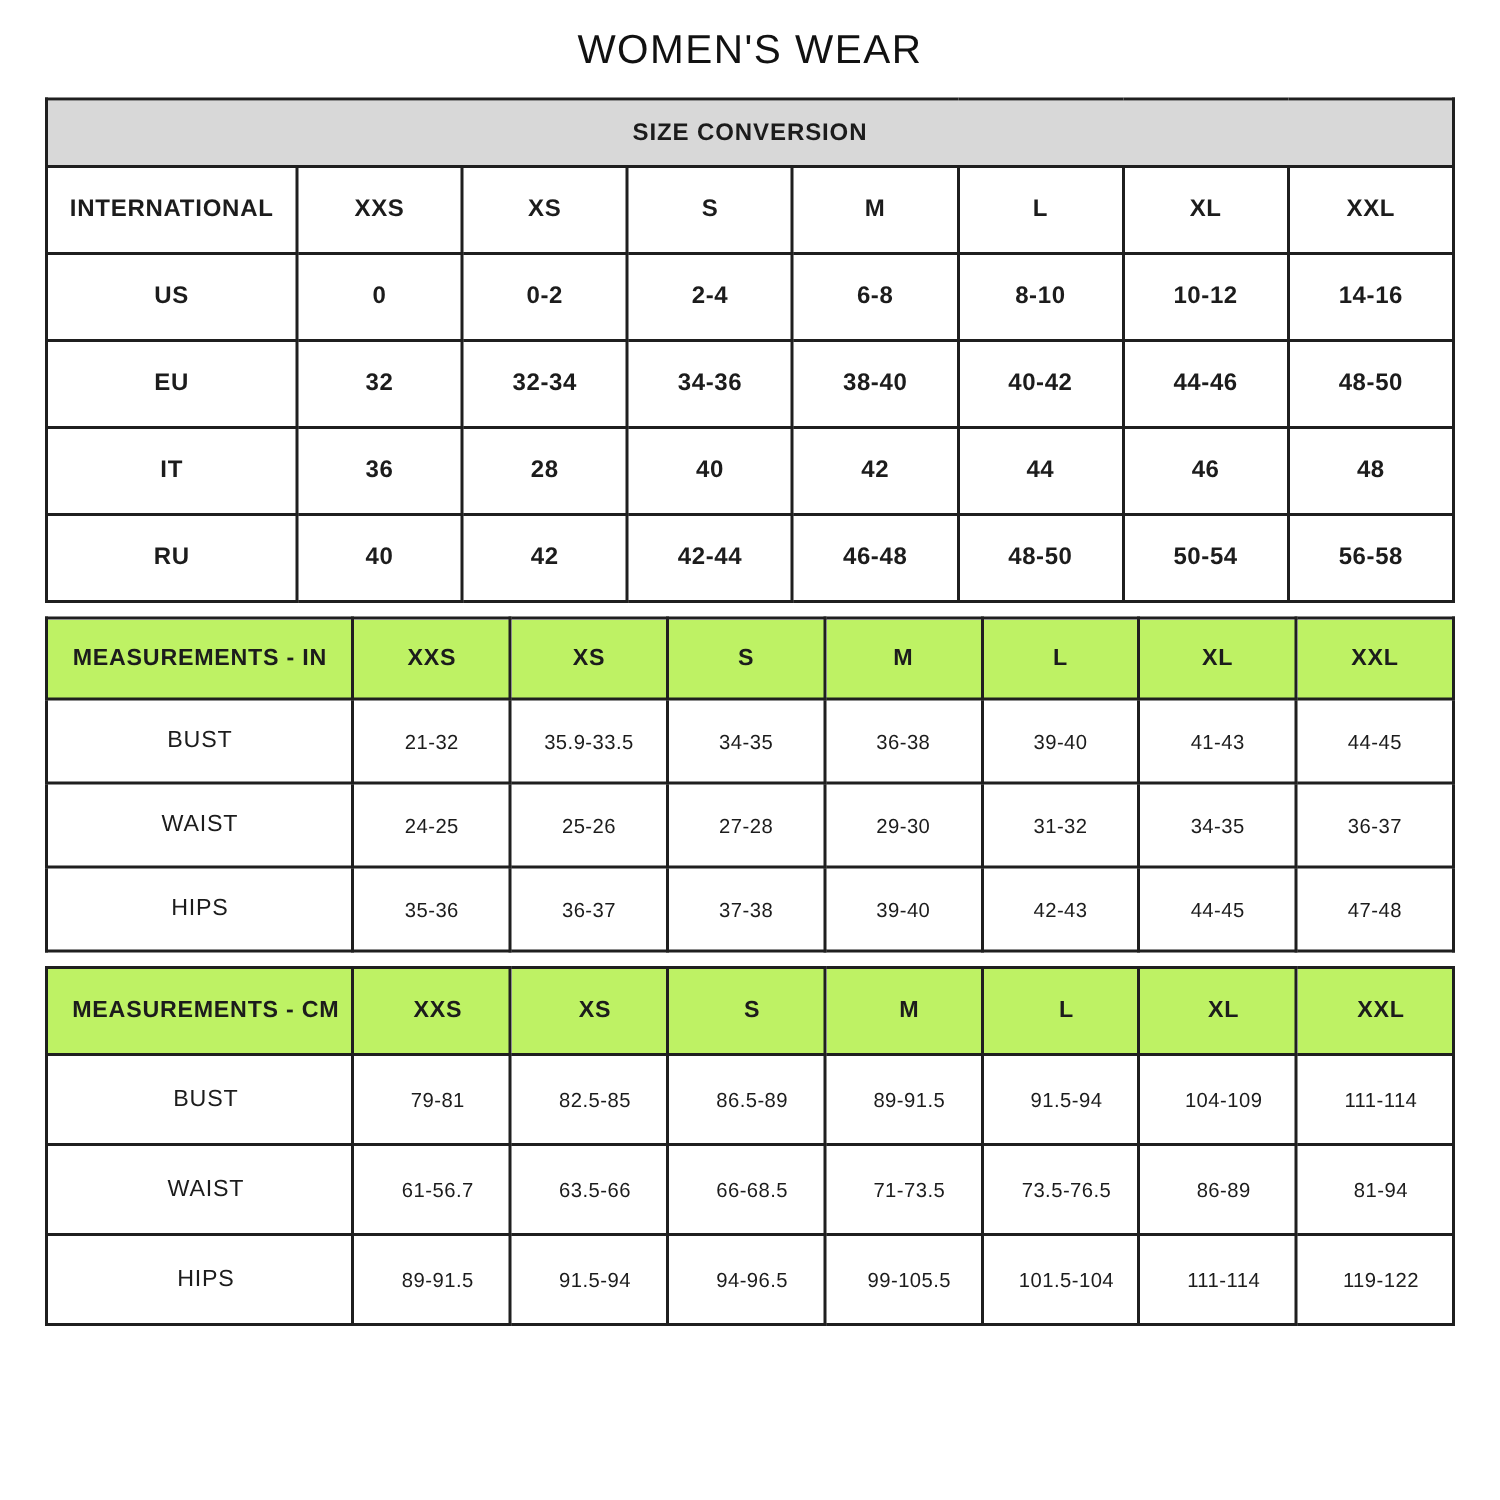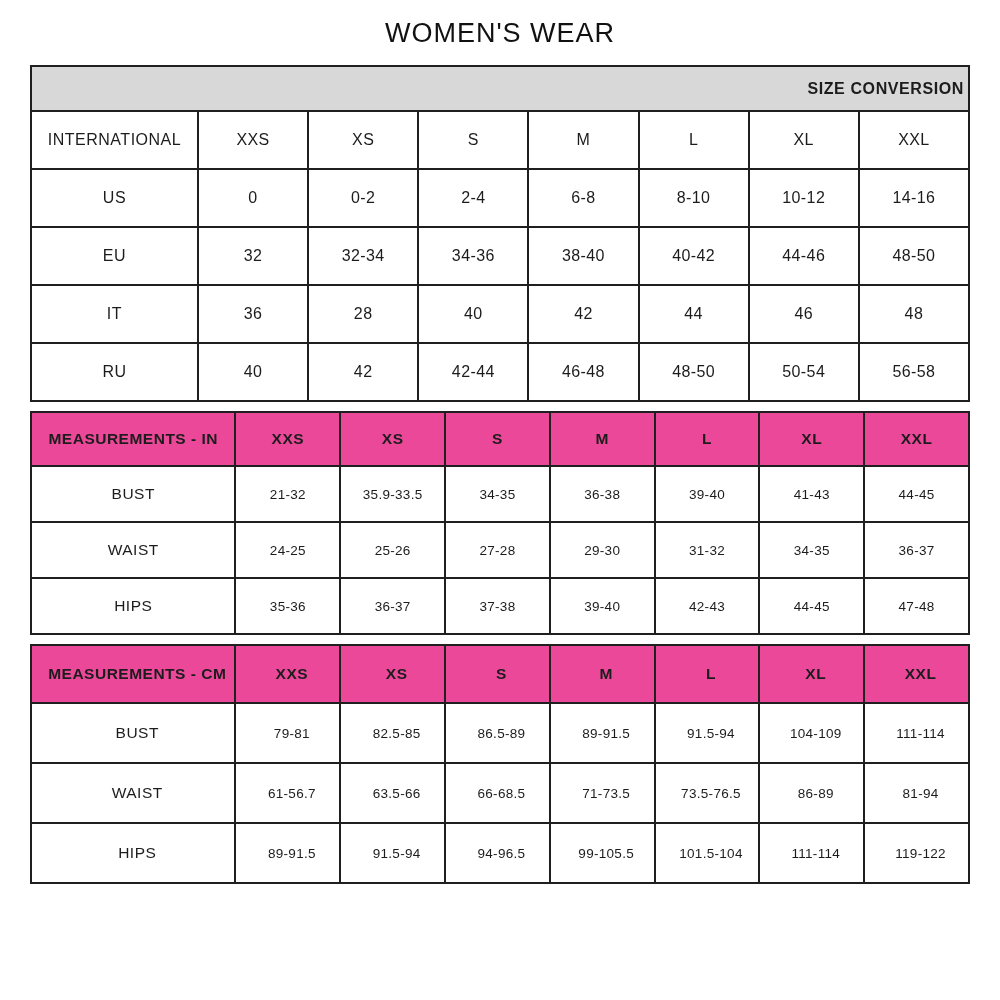--- a/index.html
+++ b/index.html
@@ -33,28 +33,27 @@
     white-space: nowrap;
   }
   
   .t-conv { border: 2.5px solid #1f1f1f; }
   .t-conv .caption-row th {
     background: #d8d8d8;
     height: 45px;
     font-size: 16px;
     font-weight: bold;
     letter-spacing: 0.6px;
-    text-align: right;
-  }
-  .t-conv td { height: 58px; font-size: 16px; font-weight: normal; letter-spacing: 0.4px; }
+  }
+  .t-conv td { height: 58px; font-size: 16px; font-weight: bold; letter-spacing: 0.4px; }
   .t-conv .lbl { letter-spacing: 0.5px; }
   
   .t-meas { border: 2.5px solid #1f1f1f; margin-top: 9px; }
   .t-meas .head td {
-    background: #ec4899;
+    background: #bef264;
     font-weight: bold;
     font-size: 15.5px;
     letter-spacing: 0.5px;
     height: 54px;
   }
   .t-meas td { height: 56px; font-size: 13.5px; letter-spacing: 0.3px; }
   .t-meas td.lbl { font-size: 15.5px; letter-spacing: 0.5px; }
   .t-cm td { height: 60px; padding-left: 12px; }
   .t-cm .head td { height: 58px; }
   col.c-label1 { width: 17.8%; }

